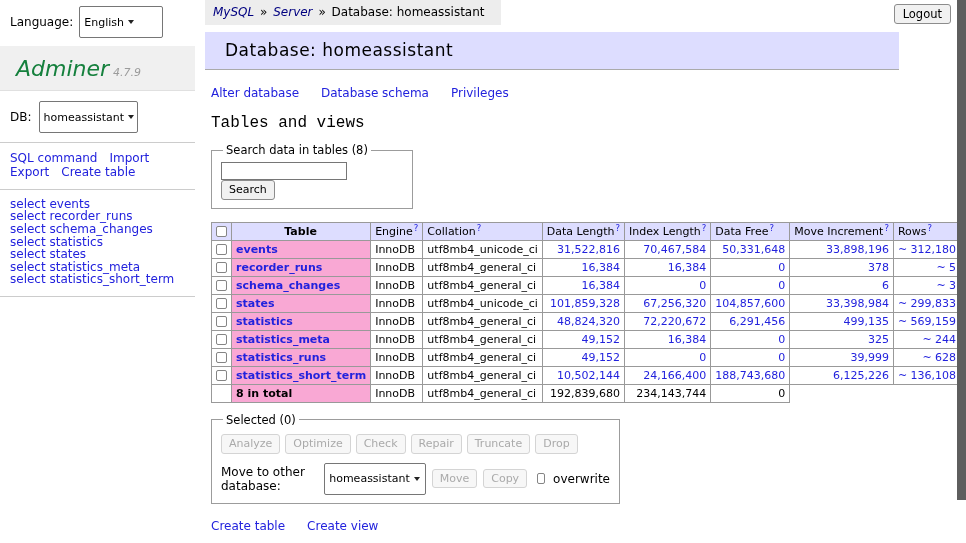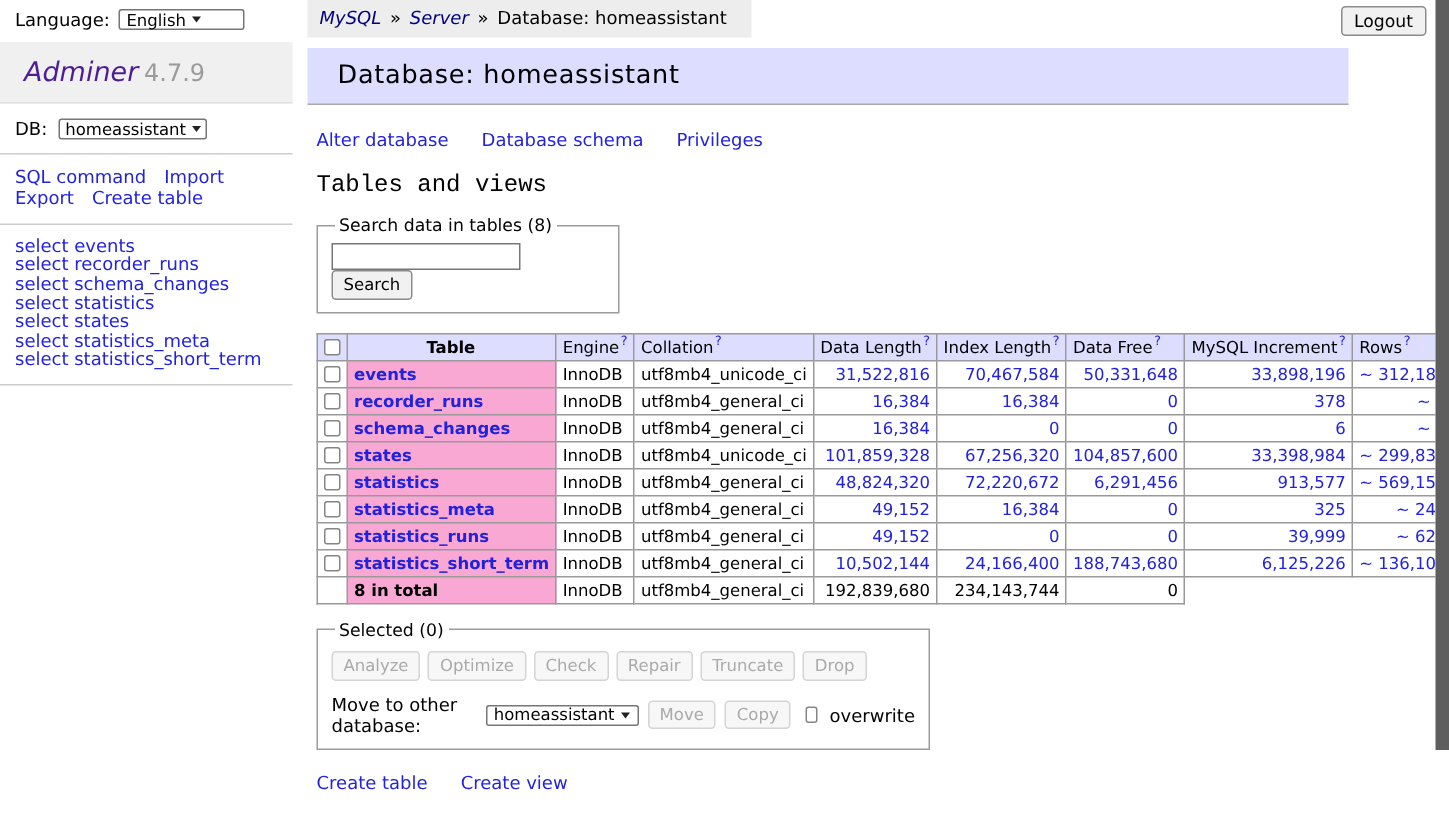--- a/index.html
+++ b/index.html
@@ -12,30 +12,30 @@
     width:966px;height:543px;position:relative;overflow:hidden;background:#fff;color:#000;
     font-family:"DejaVu Sans","Liberation Sans",sans-serif;font-size:12px;
   }
   a{color:var(--link);text-decoration:none;cursor:pointer;}
 
   
   #sidebar{position:absolute;left:0;top:0;width:195px;}
   .lang-row{padding:6px 0 7px 10px;display:flex;align-items:center;gap:6px;}
   .lbl{font-size:12px;}
   .select{display:inline-flex;align-items:center;
-    border:1px solid #767676;border-radius:2px;background:#fff;height:14px;padding:0 5px 0 4px;
+    border:1px solid #767676;border-radius:2px;background:#fff;height:32px;padding:0 5px 0 4px;
     font-size:11px;cursor:default;}
   .lang-select{width:84px;}
   .db-select{width:99px;}
   .move-select{width:102px;}
   .caret{width:0;height:0;border-left:3.5px solid transparent;border-right:3.5px solid transparent;
     border-top:4.5px solid #222;flex:none;margin-left:4px;}
   .logo{background:#f0f0f0;border-bottom:1px solid #e0e0e0;padding:10px 0 9px 16px;margin-top:1px;}
-  .brand{font-style:italic;font-size:18px;color:#4c1d95;}
-  .ver{font-size:16px;color:#9b9b9b;}
+  .brand{font-style:italic;font-size:22px;color:#15803d;}
+  .ver{font-size:11px;color:#9b9b9b;font-style:italic;}
   .db-row{padding:10px 0 9px 10px;display:flex;align-items:center;gap:7px;}
   .side-hr{border:0;border-top:1px solid #ccc;margin:0;}
   .side-links{padding:8px 0 9px 10px;width:180px;line-height:1.2;}
   .side-links a{margin-right:12px;white-space:nowrap;display:inline-block;}
   .select-list{padding:8px 0 10px 10px;}
   .select-list a{display:block;line-height:12.6px;white-space:nowrap;}
 
   
   #logout{position:absolute;top:4px;right:15px;}
   button{
@@ -181,21 +181,21 @@
             <th><span>Engine</span><a class="sup">?</a></th>
 
             <th><span>Collation</span><a class="sup">?</a></th>
 
             <th><span>Data Length</span><a class="sup">?</a></th>
 
             <th><span>Index Length</span><a class="sup">?</a></th>
 
             <th><span>Data Free</span><a class="sup">?</a></th>
 
-            <th><span>MySQL Increment</span><a class="sup">?</a></th>
+            <th><span>Move Increment</span><a class="sup">?</a></th>
 
             <th><span>Rows</span><a class="sup">?</a></th>
 
             <th><span>Comment</span></th>
           </tr>
       </thead>
       <tbody>
 
           <tr>
             <td class="chk"><span class="cb"></span></td>
@@ -250,21 +250,21 @@
           </tr>
 
           <tr>
             <td class="chk"><span class="cb"></span></td>
             <th><a>statistics</a></th>
             <td>InnoDB</td>
             <td>utf8mb4_general_ci</td>
             <td class="num"><a>48,824,320</a></td>
             <td class="num"><a>72,220,672</a></td>
             <td class="num"><a>6,291,456</a></td>
-            <td class="num"><a>913,577</a></td>
+            <td class="num"><a>499,135</a></td>
             <td class="num"><a>~ 569,159</a></td>
             <td></td>
           </tr>
 
           <tr>
             <td class="chk"><span class="cb"></span></td>
             <th><a>statistics_meta</a></th>
             <td>InnoDB</td>
             <td>utf8mb4_general_ci</td>
             <td class="num"><a>49,152</a></td>

